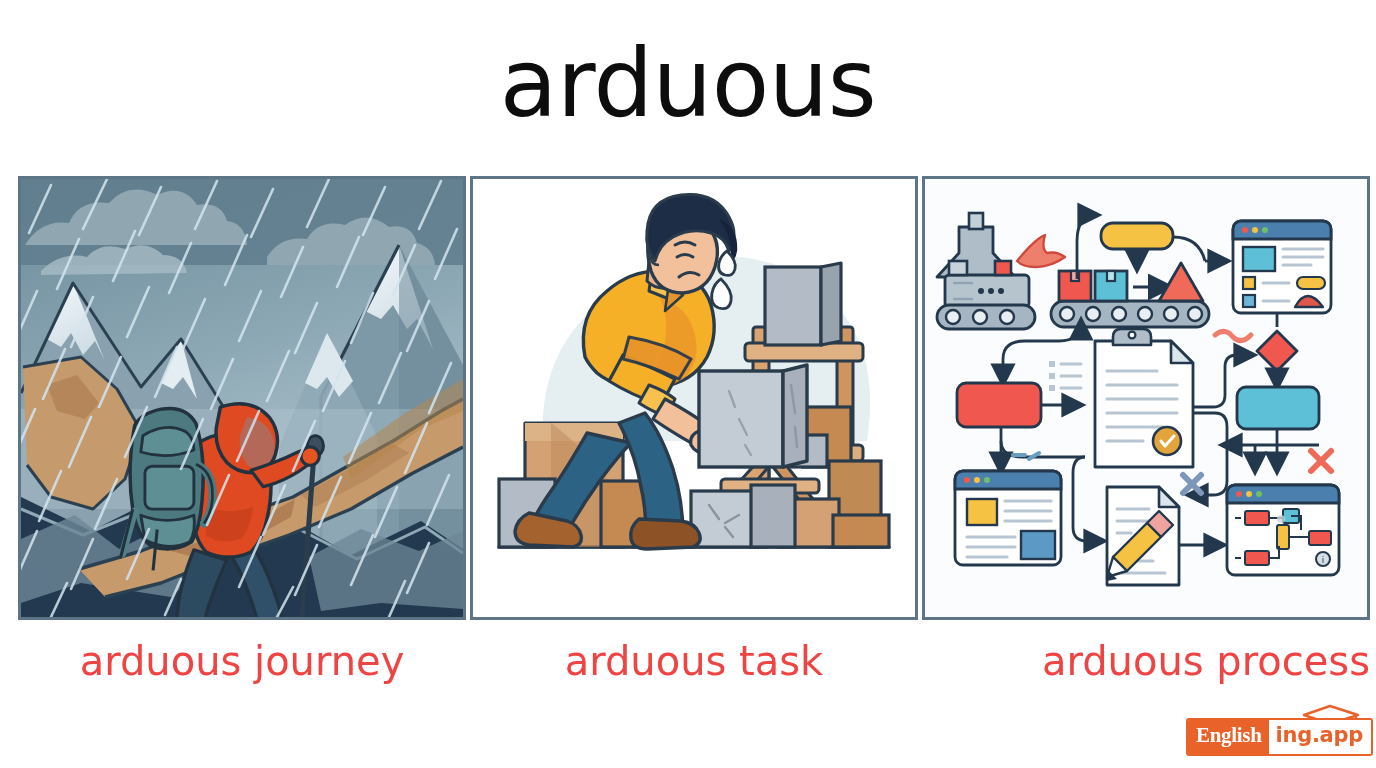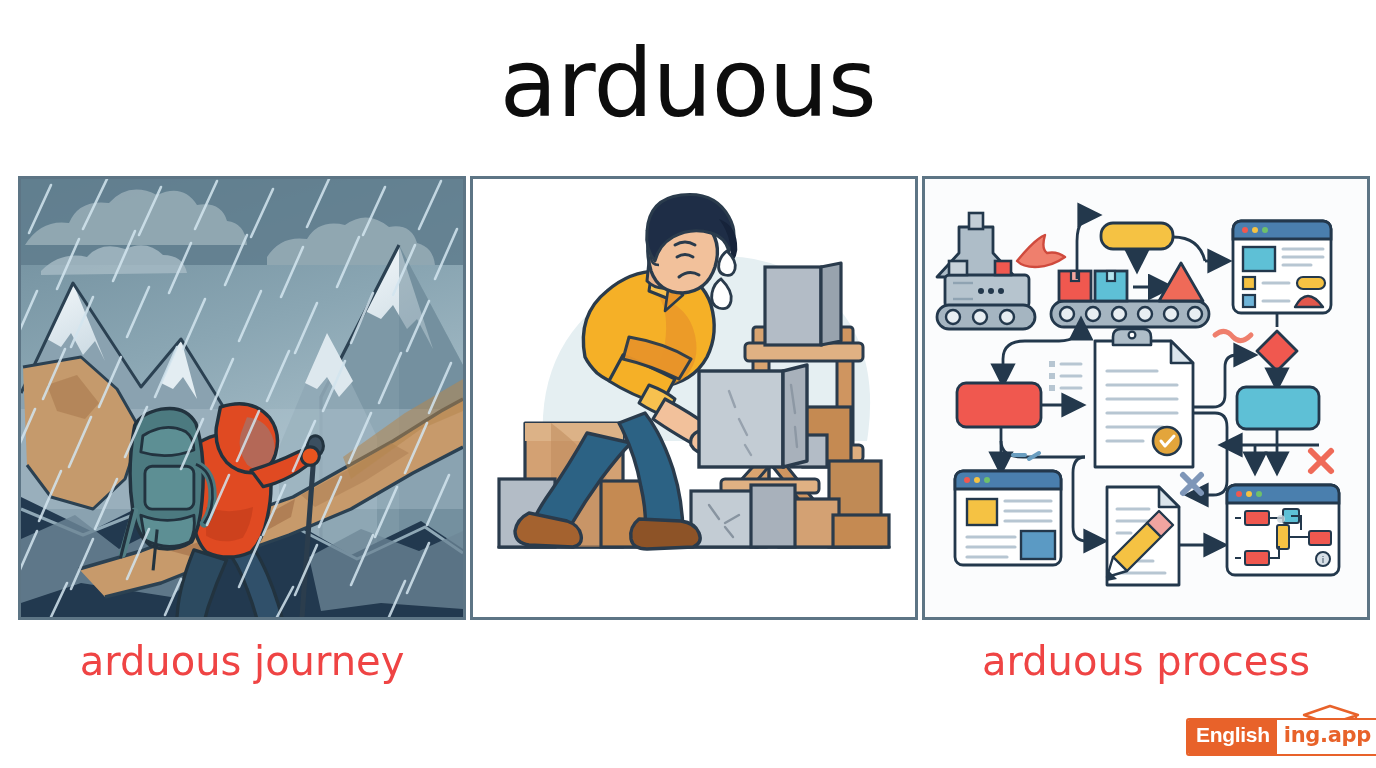--- a/index.html
+++ b/index.html
@@ -24,27 +24,27 @@
   #panel2{left:470px;}
   #panel3{left:922px;}
 
   .caption{
     position:absolute;top:633px;width:448px;text-align:center;
     font-size:40px;line-height:48px;color:#ef4444;font-weight:400;
     font-family:"DejaVu Sans","Liberation Sans",sans-serif;white-space:nowrap;
   }
   #cap1{left:18px;}
   #cap2{left:470px;}
-  #cap3{left:922px;}
+  #cap3{left:922px;text-align:right;}
 
   
   .logo{position:absolute;left:1186px;top:714px;height:34px;display:flex;align-items:stretch;
     border:2px solid #e8622a;border-radius:3px;overflow:hidden;background:#fff;}
   .logo-a{background:#e8622a;color:#fff;font-size:21px;line-height:30px;padding:0 7px 0 8px;
-    font-family:Liberation Sans, sans-serif;font-weight:700;letter-spacing:-0.3px;}
+    font-family:Liberation Serif, serif;font-weight:700;letter-spacing:-0.3px;}
   .logo-b{background:#fff;color:#e8622a;font-size:21px;line-height:30px;padding:0 8px 0 7px;
     font-family:"DejaVu Sans","Liberation Sans",sans-serif;font-weight:700;letter-spacing:-0.3px;}
   .logo-cap{position:absolute;left:1300px;top:700px;width:62px;height:28px;}
   svg{display:block;}
 </style>
 </head>
 <body>
 
 <div id="stage">
 
@@ -308,20 +308,21 @@
       </g>
 
       <g>
         <rect x="226" y="192" width="84" height="96" fill="#c3ccd4" stroke="#2a3b4c" stroke-width="3.4"></rect>
         <path d="M310,192 l24,-6 v96 l-24,6 Z" fill="#a8b1bb" stroke="#2a3b4c" stroke-width="3.4" stroke-linejoin="round"></path>
         <path d="M256,212 l6,16 m4,12 l8,16 m-2,10 l6,10" stroke="#97a2ae" stroke-width="2.4" fill="none" stroke-linecap="round"></path>
         <path d="M318,206 l4,28 m0,14 l2,20" stroke="#8d98a4" stroke-width="2.4" fill="none" stroke-linecap="round"></path>
       </g>
     </svg>
   </div>
+  <div class="caption" id="cap2">arduous task</div>
 
   <div class="panel" id="panel3">
     <svg width="442" height="438" viewBox="0 0 442 438">
       <defs>
         <marker id="ah" markerWidth="9" markerHeight="9" refX="7" refY="4.5" orient="auto">
           <path d="M0,0 L9,4.5 L0,9 Z" fill="#23384c"></path>
         </marker>
       </defs>
       <rect x="0" y="0" width="442" height="438" fill="#fbfcfd"></rect>
 

